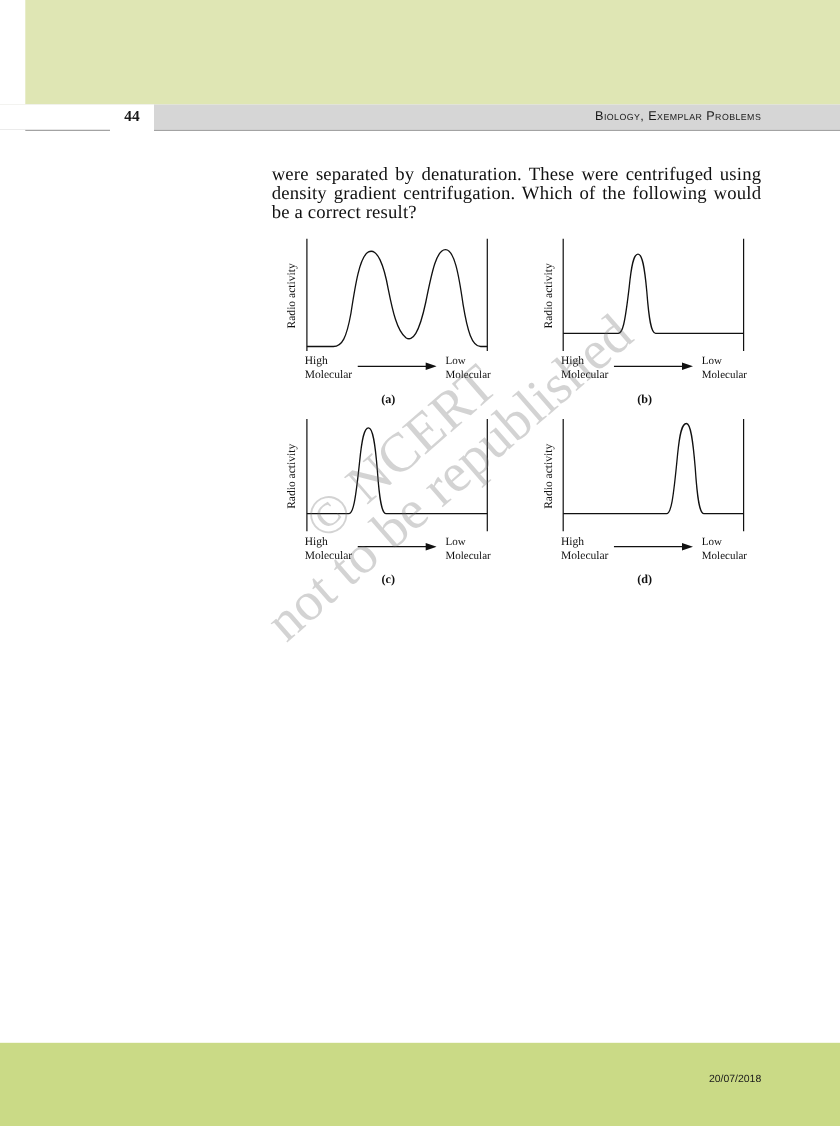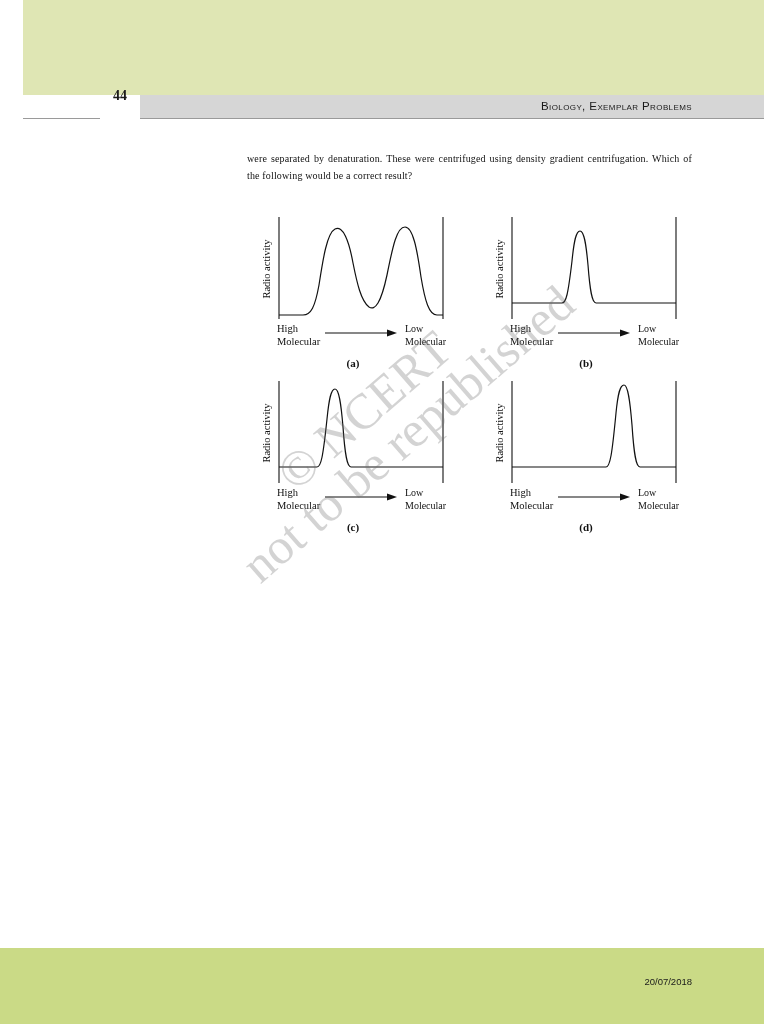--- a/index.html
+++ b/index.html
@@ -48,21 +48,21 @@
   }
   .page-number-box {
     position: absolute;
     left: 100px; top: 95px;
     width: 40px; height: 30px;
     background: #ffffff;
     border-left: 0;
   }
   .page-number {
     position: absolute;
-    left: 100px; top: 88px;
+    left: 100px; top: 99px;
     width: 40px;
     text-align: center;
     font-size: 14px;
     font-weight: bold;
     color: #1a1a1a;
     font-family: "Liberation Serif", serif;
   }
   .header-title {
     position: absolute;
     right: 72px; top: 100px;
@@ -100,21 +100,21 @@
     font-family: "Liberation Sans", sans-serif;
   }
 
   
   .content {
     position: absolute;
     left: 247px; top: 150px;
     width: 445px;
   }
   .para {
-    font-size: 10px;
+    font-size: 17px;
     line-height: 17px;
     color: #111;
     text-align: justify;
     letter-spacing: 0.15px;
     font-family: "Liberation Serif", serif;
   }
 
   
   .figures {
     position: absolute;

